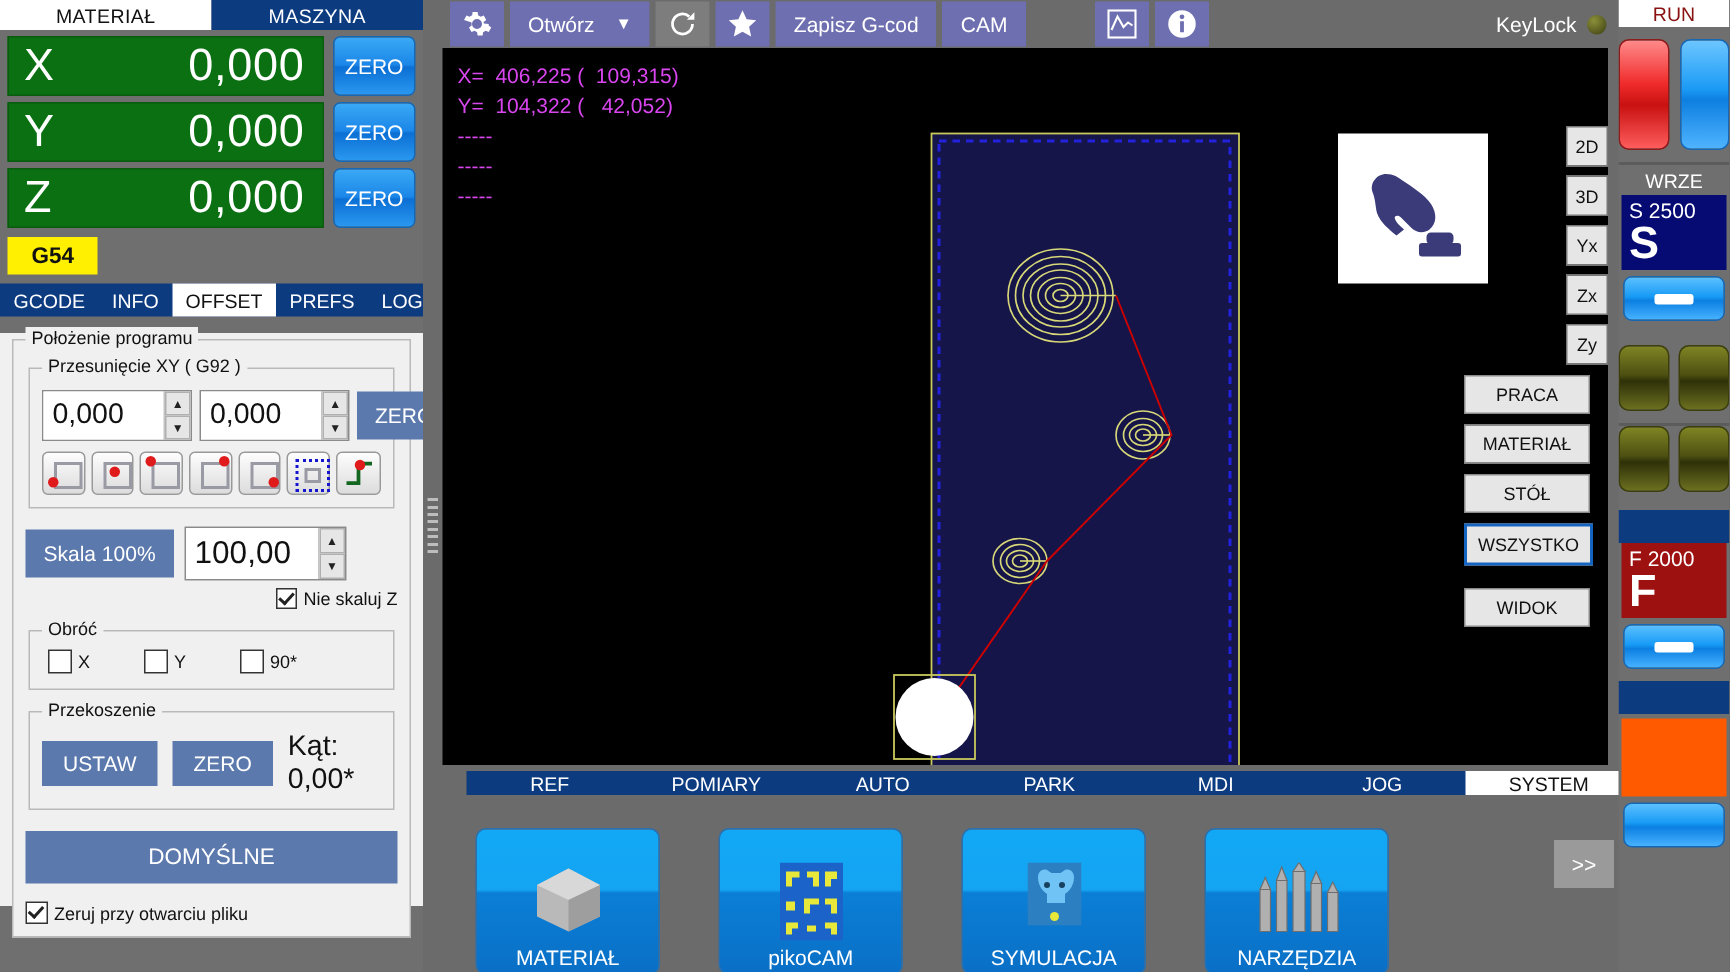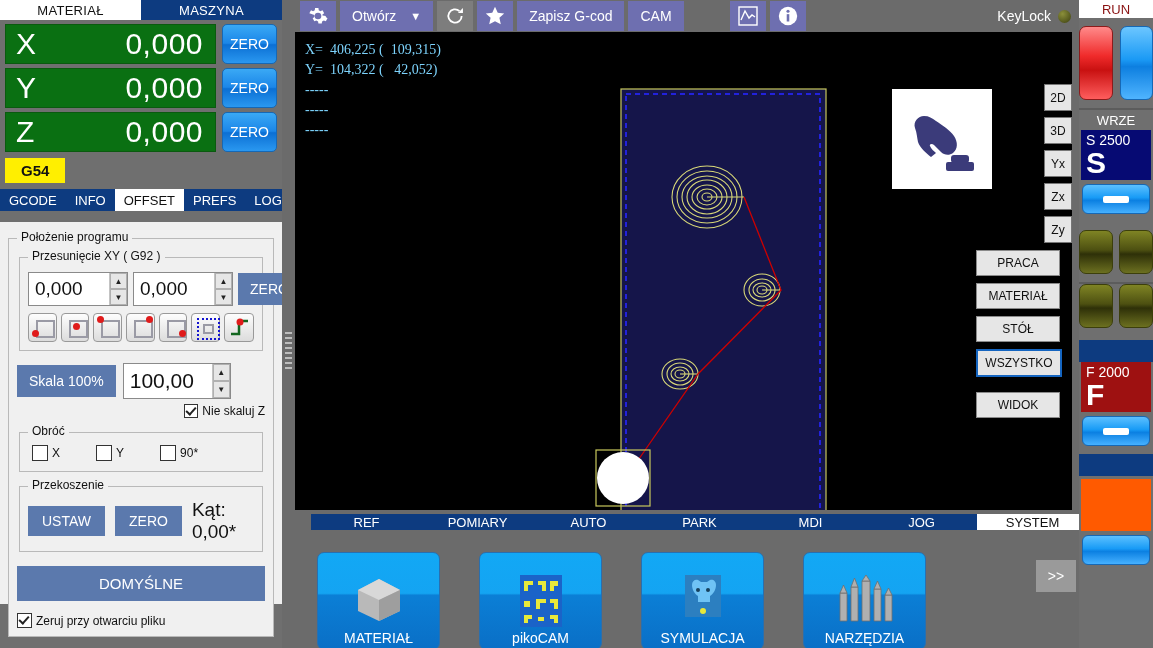--- a/index.html
+++ b/index.html
@@ -71,21 +71,21 @@
   .center{position:absolute;left:295px;top:0;width:784px;height:648px;background:#6b6b6b;}
   .toolbar{height:32px;display:flex;align-items:center;gap:4px;background:#6b6b6b;padding-left:5px;}
   .tb{background:#6e6fb0;color:#fff;font-size:14px;height:30px;display:flex;align-items:center;
       justify-content:center;padding:0 12px;}
   .tb.sq{width:36px;padding:0;}
   .tb.grey{background:#7d7d7d;width:36px;padding:0;}
   .keylock{margin-left:auto;margin-right:8px;color:#fff;font-size:14px;display:flex;align-items:center;gap:7px;}
   .led{width:13px;height:13px;border-radius:50%;background:radial-gradient(circle at 35% 30%,#8b8f3a,#3b3e10);}
 
   .viewport{position:absolute;left:0;top:32px;width:777px;height:478px;background:#000;}
-  .gtext{position:absolute;left:10px;top:8px;color:#7dd3fc;font-family:Liberation Serif, serif;
+  .gtext{position:absolute;left:10px;top:8px;color:#d946ef;font-family:Liberation Sans, sans-serif;
          font-size:14px;line-height:20px;white-space:pre;}
   .vbtns{position:absolute;right:0;top:52px;display:flex;flex-direction:column;gap:6px;}
   .vbtn{width:26px;height:25px;background:#e6e6e6;border:1px solid #777;font-size:12px;color:#111;
         display:flex;align-items:center;justify-content:center;}
   .vbtns2{position:absolute;right:10px;top:218px;display:flex;flex-direction:column;gap:7px;}
   .vbtn2{width:82px;height:24px;background:#e6e6e6;border:1px solid #8a8a8a;font-size:12px;color:#111;
         display:flex;align-items:center;justify-content:center;}
   .vbtn2.sel{border:2px solid #1565c0;}
   .handicon{position:absolute;left:597px;top:57px;width:100px;height:100px;background:#fff;
             display:flex;align-items:center;justify-content:center;}
@@ -189,21 +189,21 @@
       <div class="tab2">
           <span>PREFS</span>
         </div>
       <div class="tab2">
           <span>LOG</span>
         </div>
     </div>
 
     <div style="background:#f0f0f0;position:absolute;top:222px;left:0;width:282px;height:382px;">
 
-      <div class="gbox" style="margin-top:16px;">
+      <div class="gbox" style="margin-top:4px;">
         <div class="legend">Położenie programu</div>
 
         <div class="gbox" style="margin:8px 2px 0 2px;">
           <div class="legend">Przesunięcie XY ( G92 )</div>
 
           <div style="display:flex;align-items:center;gap:5px;margin-top:4px;">
             <div class="spin">
               <input type="text" value="0,000" style="">
               <div class="arrows">
                   <div>▲</div>

